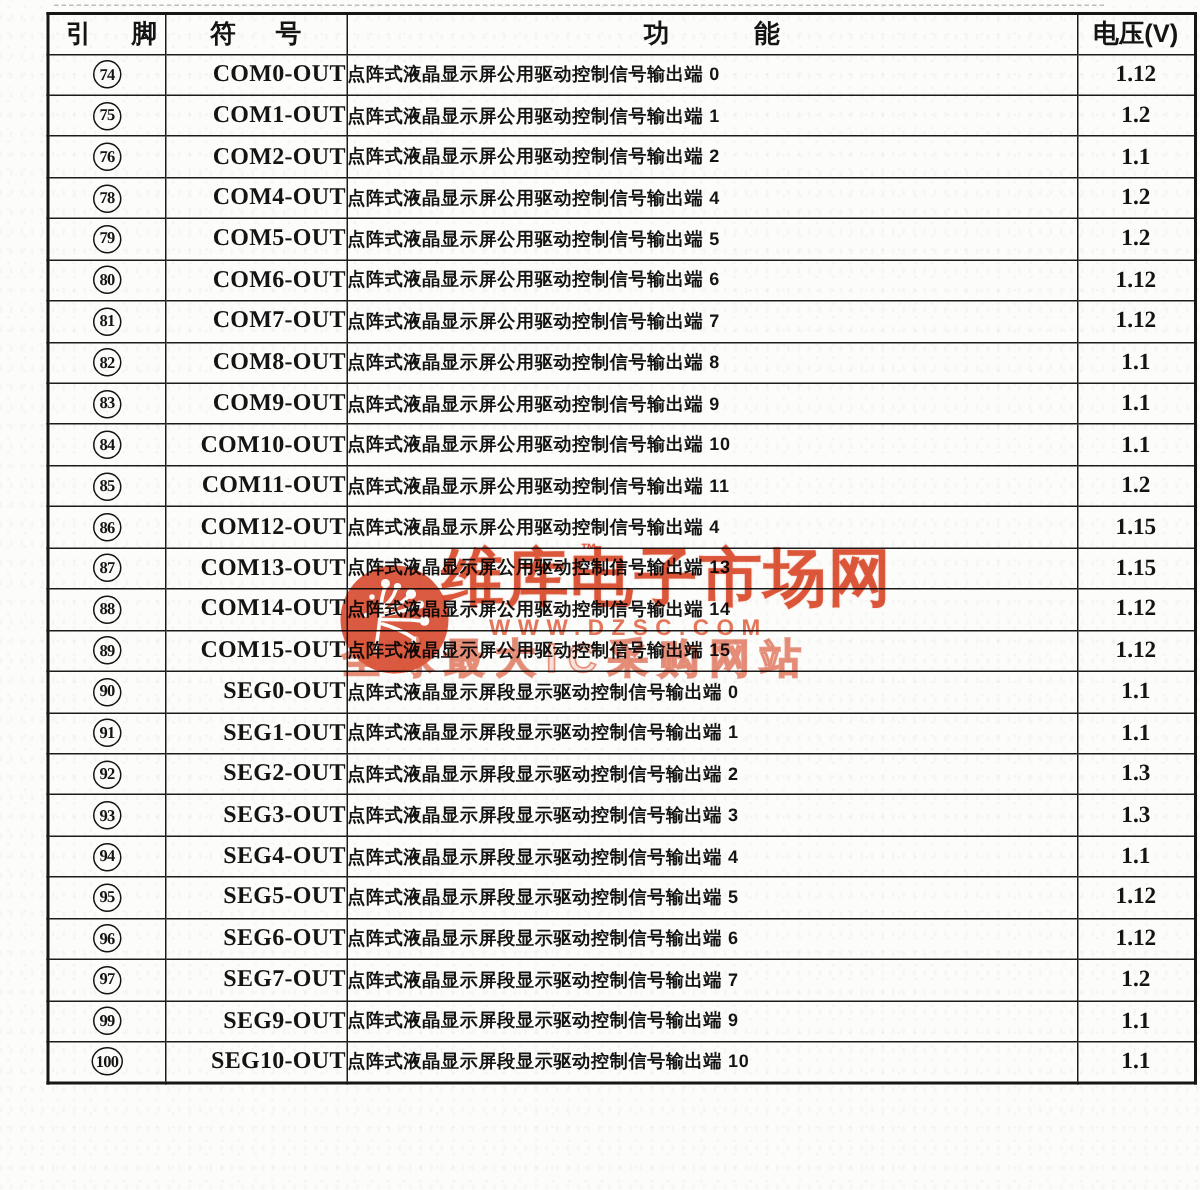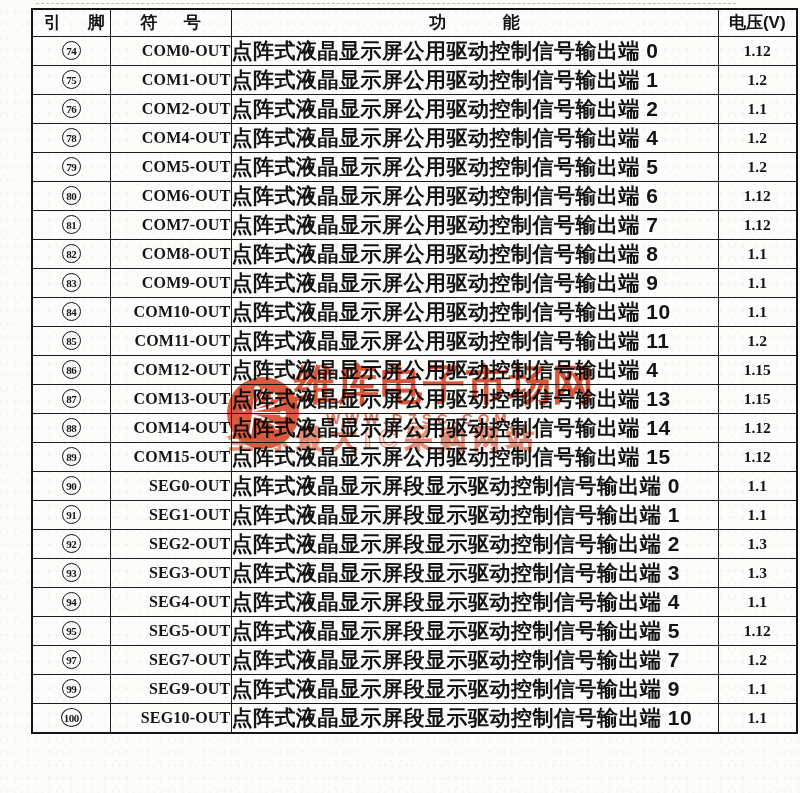--- a/index.html
+++ b/index.html
@@ -44,21 +44,21 @@
     font:700 11px "Liberation Serif", serif;
     padding:0 2px;letter-spacing:-0.5px;
     vertical-align:middle;
   }
   .c-sym{
     text-align:right;
     font-family:"Liberation Serif", serif;
     font-weight:700;font-size:16px;letter-spacing:0.2px;
   }
   .c-fun{
-    font-weight:700;font-size:21px;
+    font-weight:700;font-size:12px;
     padding-left:31px;letter-spacing:0.5px;
   }
   .c-vol{
     text-align:center;
     font-family:"Liberation Serif", serif;
     font-weight:700;font-size:15.5px;
   }
   
   .watermark{
     position:absolute;left:222px;top:352px;width:440px;height:108px;
@@ -272,20 +272,28 @@
           <td class="c-sym">SEG4-OUT</td>
           <td class="c-fun">点阵式液晶显示屏段显示驱动控制信号输出端 4</td>
           <td class="c-vol">1.1</td>
         </tr>
         <tr>
           <td class="c-pin"><span class="pin-badge">
               <span>95</span>
             </span></td>
           <td class="c-sym">SEG5-OUT</td>
           <td class="c-fun">点阵式液晶显示屏段显示驱动控制信号输出端 5</td>
+          <td class="c-vol">1.12</td>
+        </tr>
+        <tr>
+          <td class="c-pin"><span class="pin-badge">
+              <span>96</span>
+            </span></td>
+          <td class="c-sym">SEG6-OUT</td>
+          <td class="c-fun">点阵式液晶显示屏段显示驱动控制信号输出端 6</td>
           <td class="c-vol">1.12</td>
         </tr>
         <tr>
           <td class="c-pin"><span class="pin-badge">
               <span>97</span>
             </span></td>
           <td class="c-sym">SEG7-OUT</td>
           <td class="c-fun">点阵式液晶显示屏段显示驱动控制信号输出端 7</td>
           <td class="c-vol">1.2</td>
         </tr>

